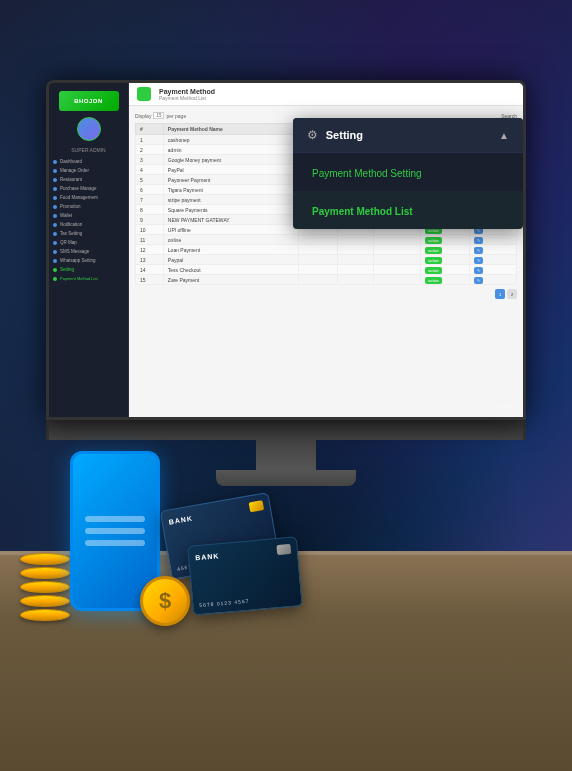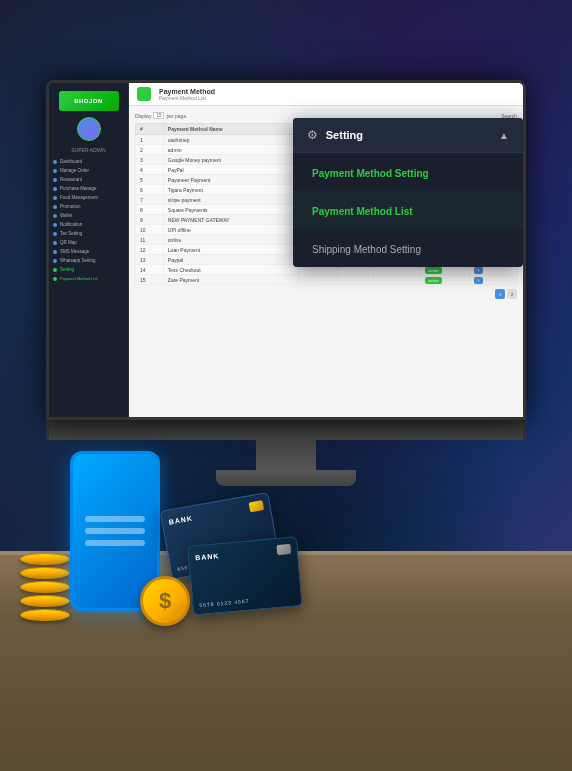--- a/index.html
+++ b/index.html
@@ -366,21 +366,21 @@
       padding: 10px 16px;
       border-left: 3px solid transparent;
       cursor: pointer;
       transition: background 0.2s;
     }
 
     .setting-menu-text {
       font-size: 10px;
     }
 
-    .setting-item-1 .setting-menu-text { color: #2ecc40; font-weight: bold; }
+    .setting-item-1 .setting-menu-text { color: #2ecc40; }
     .setting-item-2 .setting-menu-text { color: #2ecc40; font-weight: bold; }
     .setting-item-3 .setting-menu-text { color: #aaa; }
     .setting-item-4 .setting-menu-text { color: #aaa; }
 
     
     .monitor-wrapper {
       position: relative;
     }
 
     
@@ -784,23 +784,20 @@
             <span class="setting-title">Setting</span>
           </div>
           <span class="setting-chevron">▲</span>
         </div>
         <div class="setting-menu-item setting-item-1">
           <span class="setting-menu-text">Payment Method Setting</span>
         </div>
         <div class="setting-menu-item setting-item-2" style="background:rgba(46,204,64,0.05);">
           <span class="setting-menu-text">Payment Method List</span>
         </div>
-        <div class="setting-menu-item setting-item-4">
-          <span class="setting-menu-text">Shipping Method Setting</span>
-        </div>
       </div>
 
       <div class="screen-watermark">BHOJON</div>
     </div>
 
     <div class="monitor-bezel"></div>
     <div class="monitor-stand-neck"></div>
     <div class="monitor-base"></div>
   </div>
 </div>

